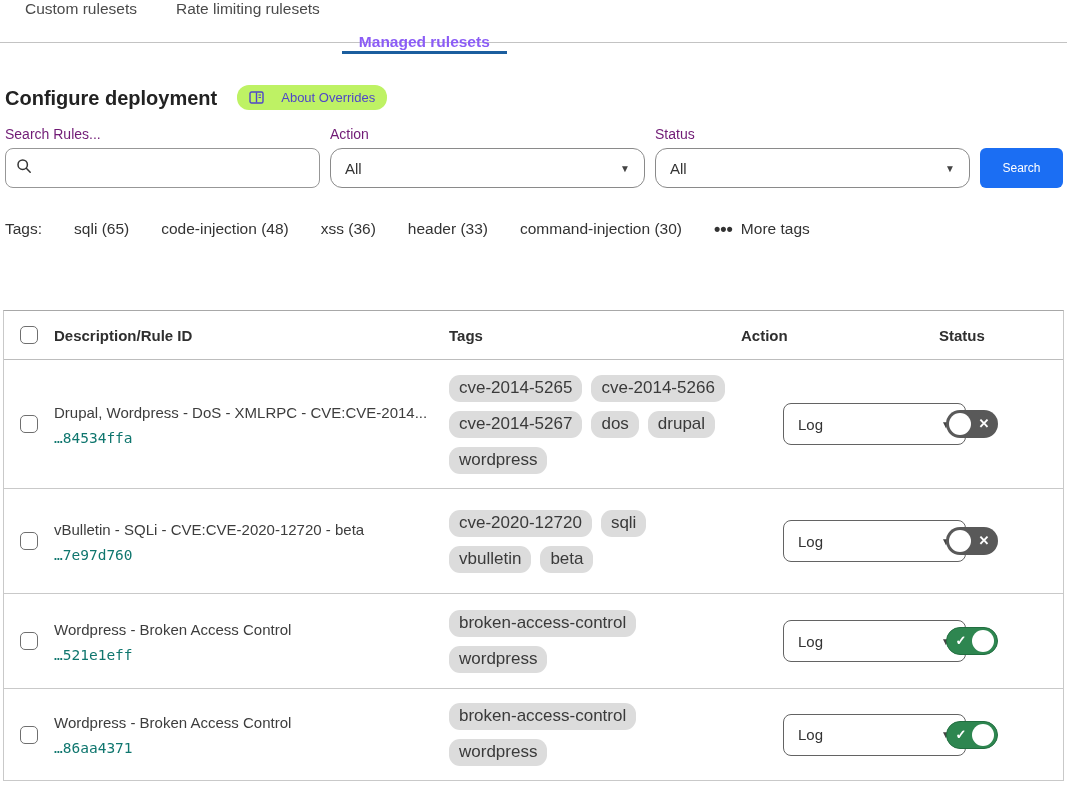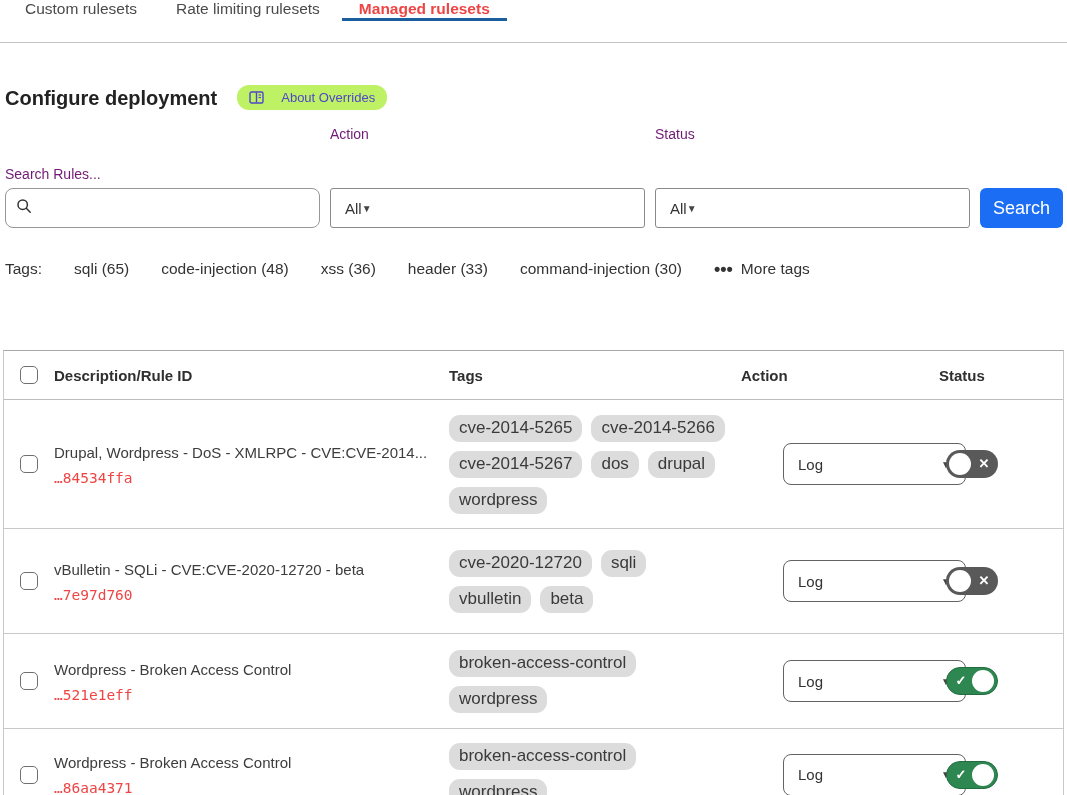--- a/index.html
+++ b/index.html
@@ -27,23 +27,24 @@
     align-items: center;
     font-size: 15.5px;
     color: #4a4a4a;
     cursor: pointer;
     border-bottom: 3px solid transparent;
     margin-bottom: -1px;
     margin-right: 5px;
     white-space: nowrap;
   }
   .tab.active {
-    color: #ef4444;
+    color: #8b5cf6;
     font-weight: bold;
     border-bottom-color: #1b5e9e;
+    margin-top: 33px;
   }
 
   
   .heading-row {
     display: flex;
     align-items: center;
     margin: 42px 0 0 5px;
   }
   .page-title { font-size: 20px; font-weight: bold; color: #222; line-height: 24px; }
   .badge {
@@ -79,36 +80,35 @@
   }
   .search-box input {
     border: none; outline: none; flex: 1;
     font-size: 15px; font-family: "Liberation Sans", sans-serif;
     margin-left: 8px;
     background: transparent;
   }
   .selectbox {
     width: 315px; height: 40px;
     border: 1px solid #8a8a8a;
-    border-radius: 3px;
-    display: flex; align-items: center; justify-content: flex-start;
+    border-radius: 12px;
+    display: flex; align-items: center; justify-content: space-between;
     padding: 0 14px;
     font-size: 15px; color: #333;
     background: #fff;
     cursor: pointer;
-    margin-top: 40px;
   }
   .selectbox .arrow { font-size: 10px; color: #444; }
   .search-btn {
     width: 85px; height: 40px;
     background: #1b6ef3;
     color: #fff;
     border: none;
     border-radius: 6px;
-    font-size: 18px;
+    font-size: 12px;
     font-family: "Liberation Sans", sans-serif;
     cursor: pointer;
   }
 
   
   .tagsbar {
     display: flex;
     align-items: center;
     gap: 32px;
     margin: 32px 0 0 5px;
@@ -152,21 +152,21 @@
     border: 1.6px solid #6f6f6f;
     border-radius: 5px;
     background: #fff;
     cursor: pointer;
   }
   .cell-desc { padding-right: 20px; }
   .desc-title { font-size: 15px; color: #3d3d3d; line-height: 20px; }
   .desc-id {
     font-family: "DejaVu Sans Mono", monospace;
     font-size: 14.5px;
-    color: #ef4444;
+    color: #0f766e;
     margin-top: 7px;
   }
   .cell-tags { padding-right: 16px; }
   .pill-wrap { display: flex; flex-wrap: wrap; gap: 9px 9px; max-width: 276px; }
   .pill {
     background: #dcdcdc;
     color: #3a3a3a;
     font-size: 17px;
     padding: 3px 10px 4px;
     border-radius: 11px;

